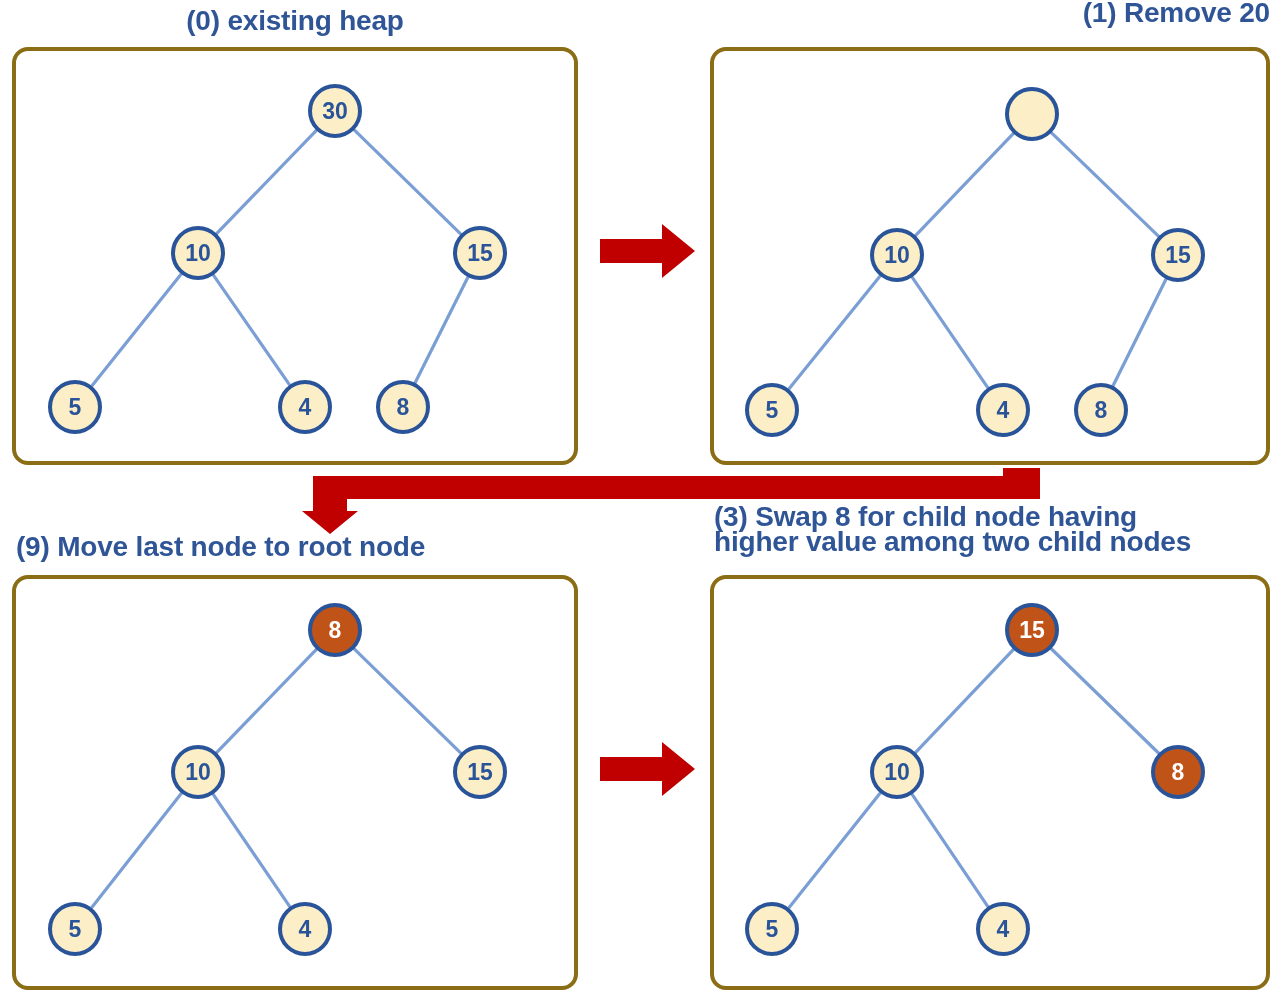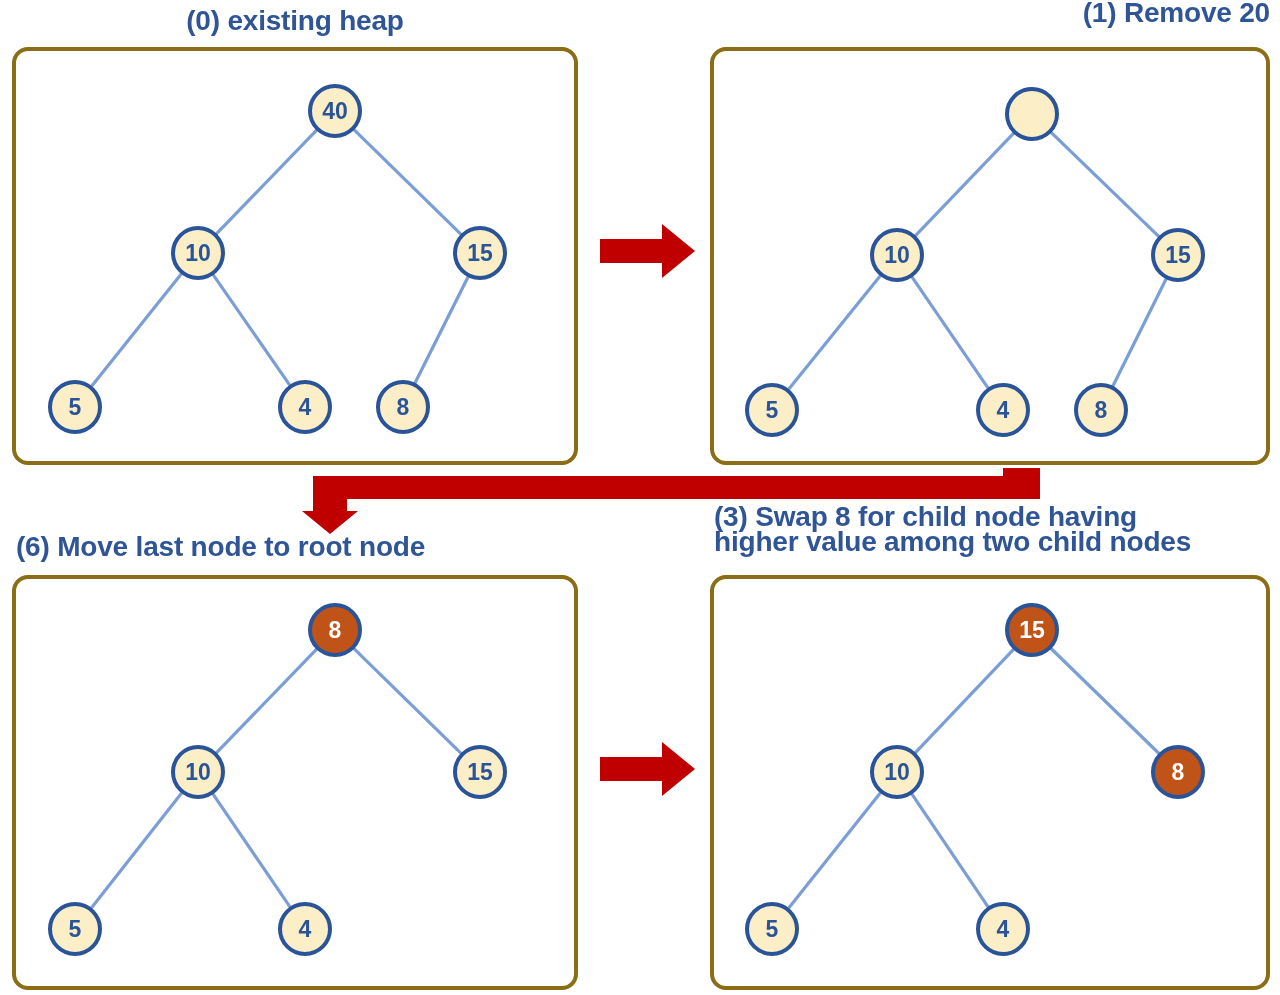--- a/index.html
+++ b/index.html
@@ -94,21 +94,21 @@
   #arrow-elbow { position: absolute; }
   #arrow-elbow svg { display: block; overflow: visible; }
 </style>
 </head>
 <body>
 
 <div id="stage">
 
   <div class="panel-title" id="title-0">(0) existing heap</div>
   <div class="panel-title" id="title-1">(1) Remove 20</div>
-  <div class="panel-title" id="title-2">(6) Move last node to root node</div>
+  <div class="panel-title" id="title-2">(9) Move last node to root node</div>
   <div class="panel-title" id="title-3">(3) Swap 8 for child node having
 higher value among two child nodes</div>
 
   <div class="panel" id="panel-0"></div>
   <div class="panel" id="panel-1"></div>
   <div class="panel" id="panel-2"></div>
   <div class="panel" id="panel-3"></div>
 
   <svg class="tree-svg" id="edges-layer" viewBox="0 0 1280 995">
       <line x1="318.336244913948" y1="128.27192133006852" x2="214.66375508605202" y2="235.72807866993148" stroke="#7B9FD4" stroke-width="3.2" stroke-linecap="round"></line>
@@ -125,21 +125,21 @@
       <line x1="352.14701863661725" y1="646.7922527337906" x2="462.85298136338275" y2="755.2077472662094" stroke="#7B9FD4" stroke-width="3.2" stroke-linecap="round"></line>
       <line x1="183.19886971578924" y1="790.8924996310658" x2="89.80113028421074" y2="910.1075003689342" stroke="#7B9FD4" stroke-width="3.2" stroke-linecap="round"></line>
       <line x1="211.51616388784203" y1="791.832128321413" x2="291.483836112158" y2="909.167871678587" stroke="#7B9FD4" stroke-width="3.2" stroke-linecap="round"></line>
       <line x1="1015.4635755682792" y1="647.3938686615137" x2="913.5364244317208" y2="754.6061313384863" stroke="#7B9FD4" stroke-width="3.2" stroke-linecap="round"></line>
       <line x1="1049.2046056940505" y1="646.7332466339395" x2="1160.7953943059495" y2="755.2667533660605" stroke="#7B9FD4" stroke-width="3.2" stroke-linecap="round"></line>
       <line x1="882.0511125586145" y1="790.7758026263803" x2="786.9488874413855" y2="910.2241973736197" stroke="#7B9FD4" stroke-width="3.2" stroke-linecap="round"></line>
       <line x1="910.4295243714455" y1="791.8908993048768" x2="989.5704756285545" y2="909.1091006951232" stroke="#7B9FD4" stroke-width="3.2" stroke-linecap="round"></line>
     </svg>
 
   <div id="nodes-layer">
-      <div class="node" style="left: 335px; top: 111px; z-index: 5;">40</div>
+      <div class="node" style="left: 335px; top: 111px; z-index: 5;">30</div>
       <div class="node" style="left: 198px; top: 253px; z-index: 5;">10</div>
       <div class="node" style="left: 480px; top: 253px; z-index: 5;">15</div>
       <div class="node" style="left: 75px; top: 407px; z-index: 5;">5</div>
       <div class="node" style="left: 305px; top: 407px; z-index: 5;">4</div>
       <div class="node" style="left: 403px; top: 407px; z-index: 5;">8</div>
       <div class="node empty" style="left: 1032px; top: 114px; z-index: 5;"></div>
       <div class="node" style="left: 897px; top: 255px; z-index: 5;">10</div>
       <div class="node" style="left: 1178px; top: 255px; z-index: 5;">15</div>
       <div class="node" style="left: 772px; top: 410px; z-index: 5;">5</div>
       <div class="node" style="left: 1003px; top: 410px; z-index: 5;">4</div>

